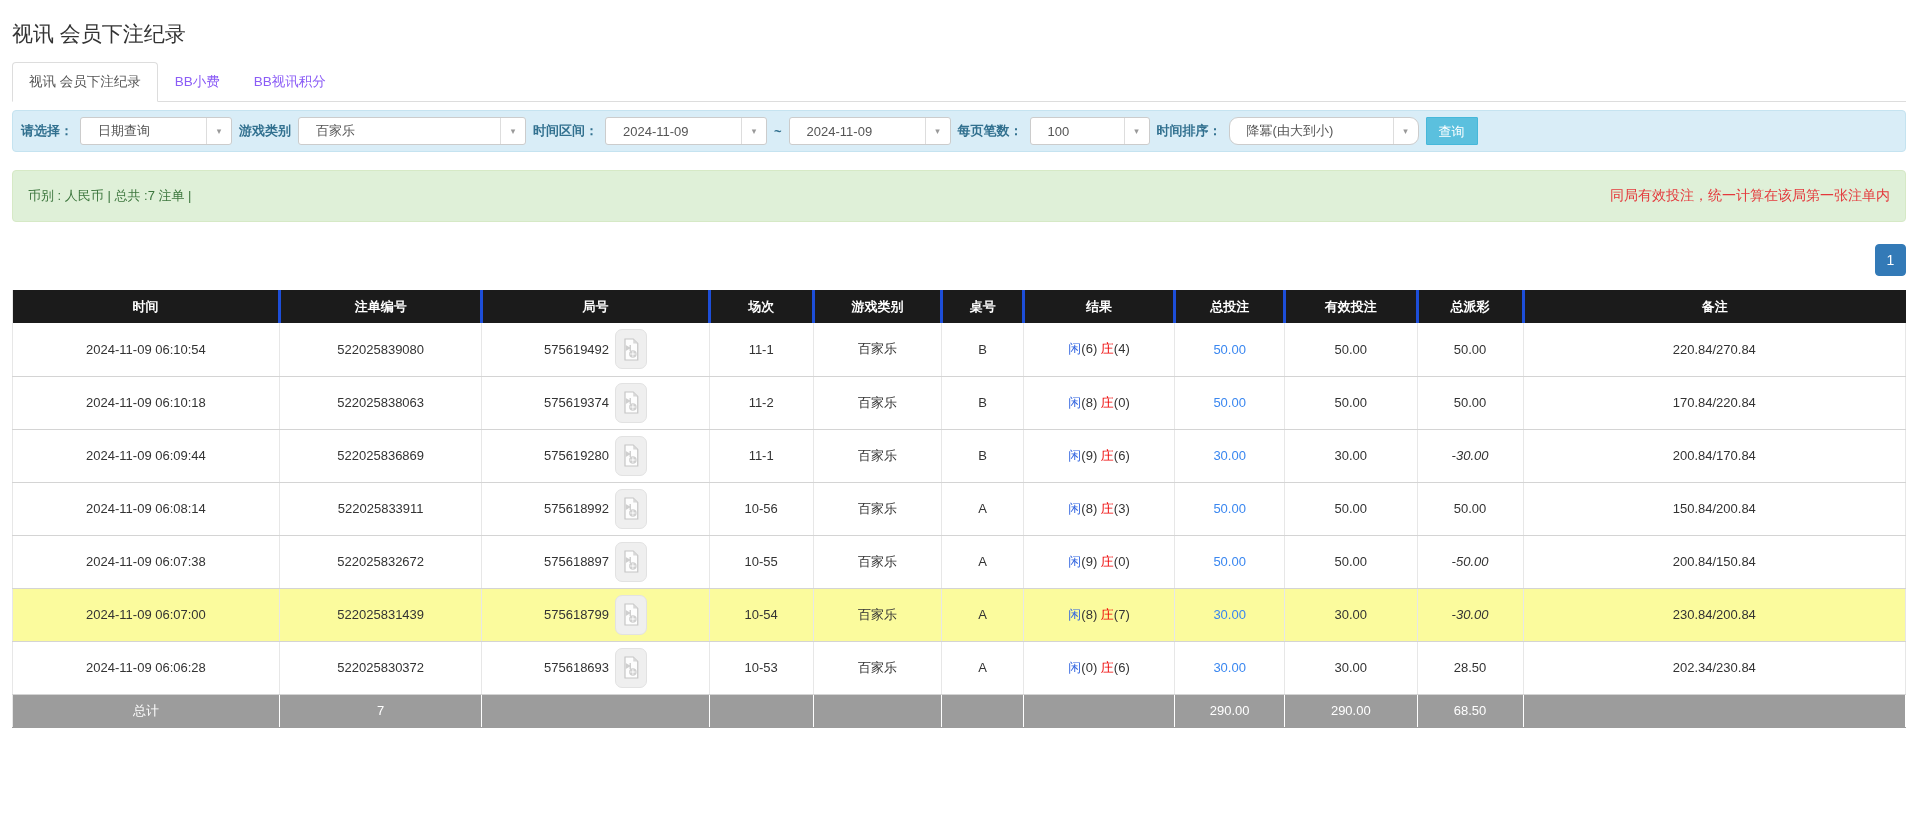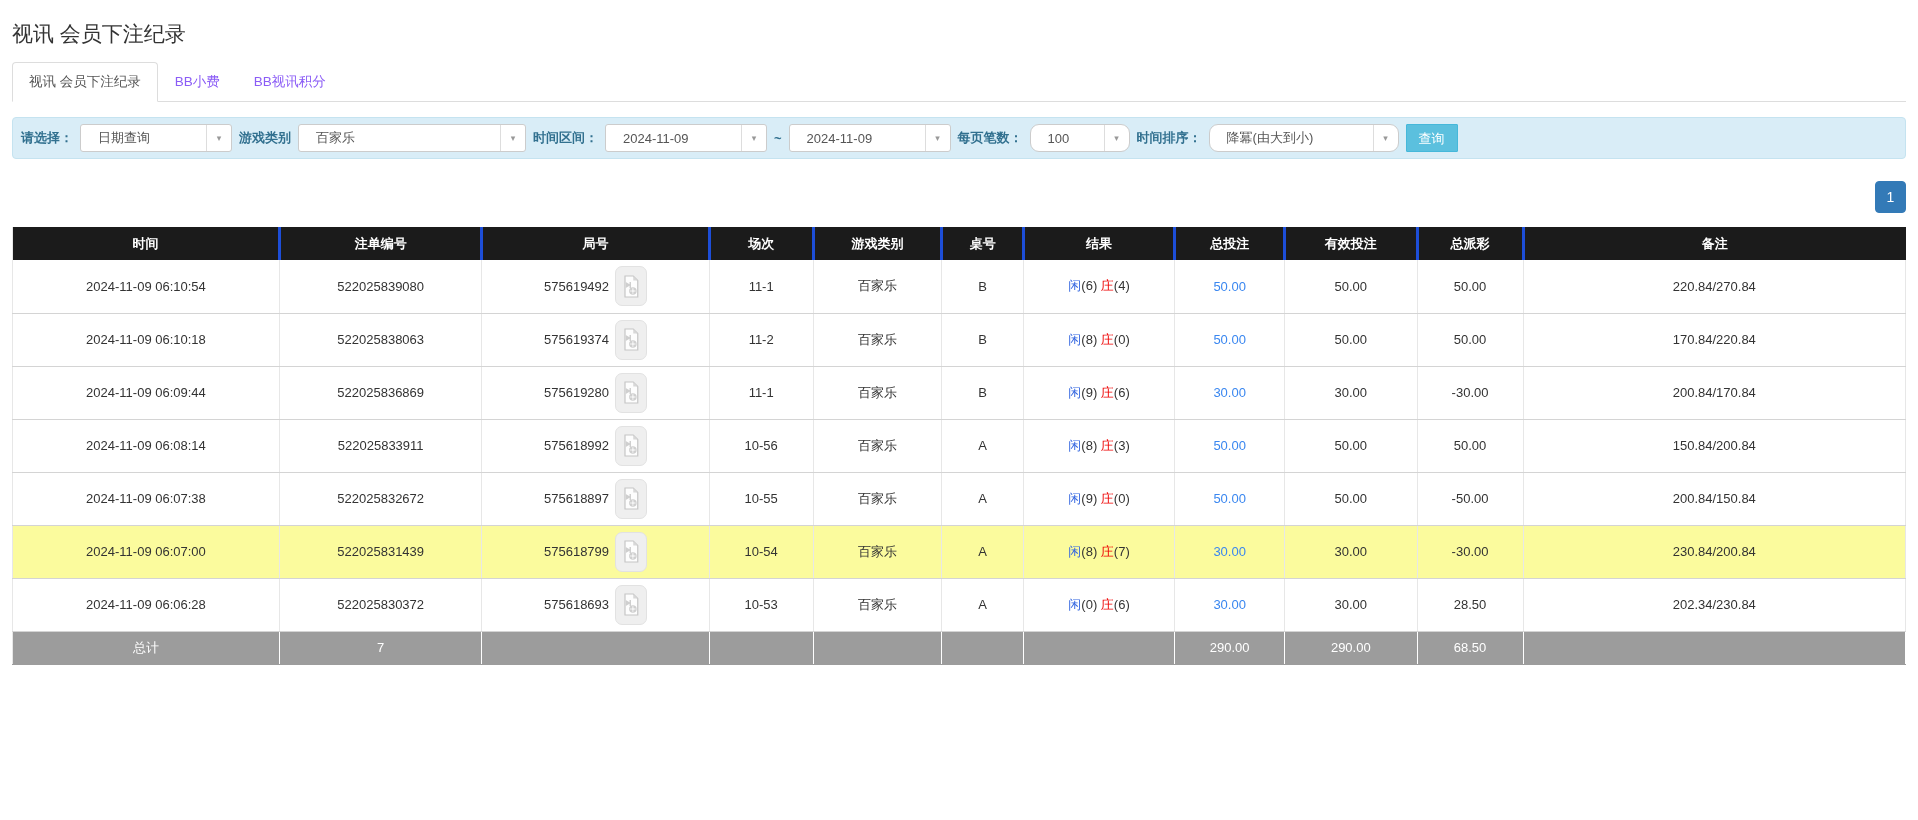--- a/index.html
+++ b/index.html
@@ -9,31 +9,31 @@
 
   .page-title { font-size: 21px; font-weight: 500; padding: 20px 0 14px 0; color: #333; }
 
   
   .tabs { display: flex; border-bottom: 1px solid #ddd; align-items: flex-end; }
   .tab { padding: 10px 16px; font-size: 13.5px; color: #8b5cf6; cursor: pointer;
          margin-bottom: -1px; border: 1px solid transparent; border-radius: 4px 4px 0 0; }
   .tab.active { color: #555; background: #fff; border-color: #ddd #ddd #fff #ddd; cursor: default; }
 
   
-  .filter-bar { margin-top: 15px; background: #d9edf7; border: 1px solid #c5e3f0; border-radius: 4px;
+  .filter-bar { margin-top: 8px; background: #d9edf7; border: 1px solid #c5e3f0; border-radius: 4px;
                 padding: 6px 8px; display: flex; align-items: center; gap: 7px; height: 42px; }
   .flabel { color: #31708f; font-weight: bold; font-size: 13px; white-space: nowrap; }
   .tilde { color: #31708f; font-weight: bold; }
   .combo { display: inline-flex; align-items: stretch; background: #fff; border: 1px solid #ccc;
            border-radius: 3px; height: 28px; cursor: pointer; padding-left: 8px; }
   .combo-val { display: flex; align-items: center; padding: 0 9px; color: #555; font-size: 13px; flex: 1; }
   .combo-arrow { display: flex; align-items: center; justify-content: center; width: 25px;
                  border-left: 1px solid #ddd; color: #999; font-size: 9px; }
   .w-qtype { width: 152px; } .w-game { width: 228px; } .w-date { width: 162px; }
-  .w-pp { width: 100px; border-radius: 9px; } .w-sort { width: 190px; border-radius: 9px; }
+  .w-pp { width: 120px; } .w-sort { width: 190px; border-radius: 9px; }
   .btn-search { background: #5bc0de; border: 1px solid #46b8da; color: #fff; font-size: 13px;
                 padding: 5px 12px; border-radius: 1px; cursor: pointer; height: 28px; }
 
   
   .alert { margin-top: 18px; background: #dff0d8; border: 1px solid #d6e9c6; border-radius: 4px;
            padding: 16px 15px; display: flex; justify-content: space-between; align-items: center; }
   .alert-left { color: #3c763d; font-size: 13px; }
   .alert-right { color: #e4393c; font-size: 14px; }
 
   
@@ -49,21 +49,21 @@
   .data-table td { text-align: center; font-size: 13px; color: #333; height: 53px;
                    border-right: 1px solid #e7e7e7; border-bottom: 1px solid #d4d4d4; background: #fff; }
   .data-table td:first-child, .data-table th:first-child { border-left: 1px solid #e7e7e7; }
   .data-table tr.highlight td { background: #fbfb9d; }
   .round-cell { display: inline-flex; align-items: center; gap: 6px; justify-content: center; }
   .video-btn { width: 32px; height: 40px; background: #efefef; border: 1px solid #e2e2e2;
                border-radius: 7px; cursor: pointer; display: inline-flex; align-items: center;
                justify-content: center; padding: 0; }
   .res-p { color: #3366e0; } .res-b { color: #ee0000; } .res-n { color: #333; }
   .link-blue { color: #3a87f0; cursor: pointer; }
-  .neg { color: #ee0000; }
+  .neg { color: #ee0000; font-style: italic; }
   .data-table tfoot td { background: #9c9c9c; color: #fff; height: 33px; font-size: 13px;
                          border-right: 1px solid #fff; border-bottom: 3px solid #fff;
                          border-top: 1px solid #fff; }
   .data-table tfoot tr:last-child td { border-bottom: 1px solid #9c9c9c; }
 </style>
 </head>
 <body>
 
 <div class="page">
 
@@ -102,20 +102,24 @@
       <span class="combo-arrow">▾</span>
     </div>
     <span class="flabel">时间排序：</span>
     <div class="combo w-sort">
       <span class="combo-val">降冪(由大到小)</span>
       <span class="combo-arrow">▾</span>
     </div>
     <button class="btn-search">查询</button>
   </div>
 
+  <div class="alert">
+    <span class="alert-left">币别 : 人民币 | 总共 :7 注单 |</span>
+    <span class="alert-right">同局有效投注，统一计算在该局第一张注单内</span>
+  </div>
 
   <div class="pagination-row">
     <button class="page-btn">1</button>
   </div>
 
   <table class="data-table">
     <colgroup id="cols">
         <col style="width: 14.1%;">
         <col style="width: 10.7%;">
         <col style="width: 12%;">

